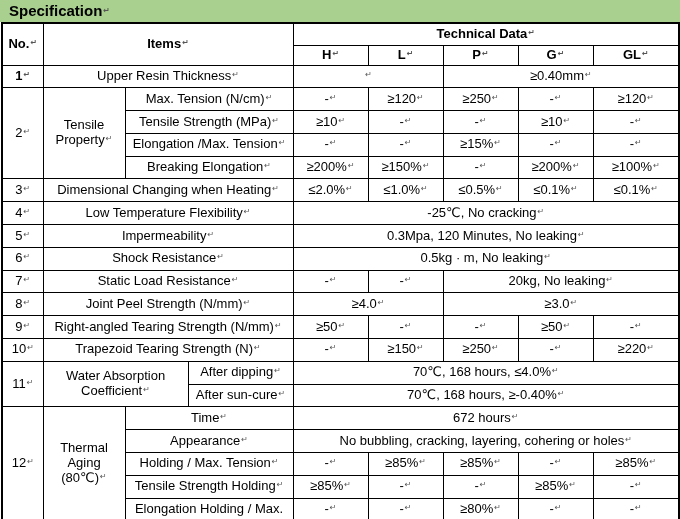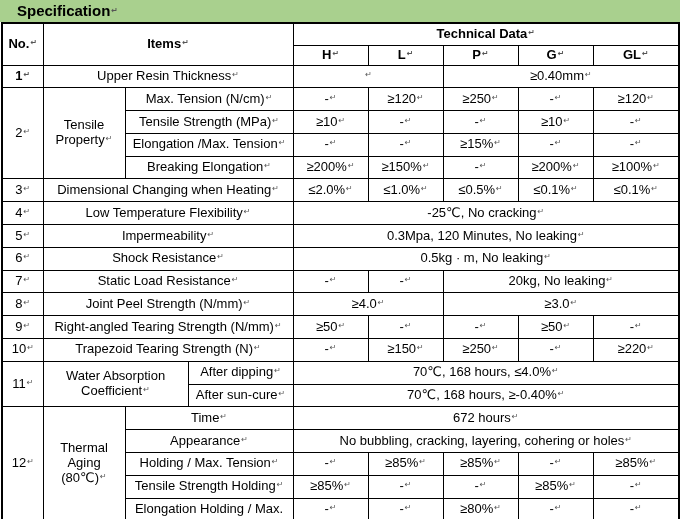--- a/index.html
+++ b/index.html
@@ -2,21 +2,21 @@
 <html><head>
 <meta charset="utf-8">
 <style>
   html,body { margin:0; padding:0; }
   body {
     width:680px; height:519px; overflow:hidden; background:#ffffff;
     font-family:"Liberation Sans","DejaVu Sans",sans-serif; color:#000;
   }
   .band {
     height:22px; background:#a9d08e; box-sizing:border-box;
-    font-weight:bold; font-size:15px; line-height:21px; padding-left:17px;
+    font-weight:bold; font-size:15px; line-height:21px; padding-left:9px;
   }
   table.spec {
     border-collapse:collapse; table-layout:fixed;
     margin-left:1px; width:677px; border:2px solid #000;
   }
   td, th {
     border:1px solid #000; text-align:center; vertical-align:middle;
     font-size:13px; line-height:1.15; padding:0 2px; overflow:hidden;
   }
   th { font-weight:bold; font-size:13px; }

